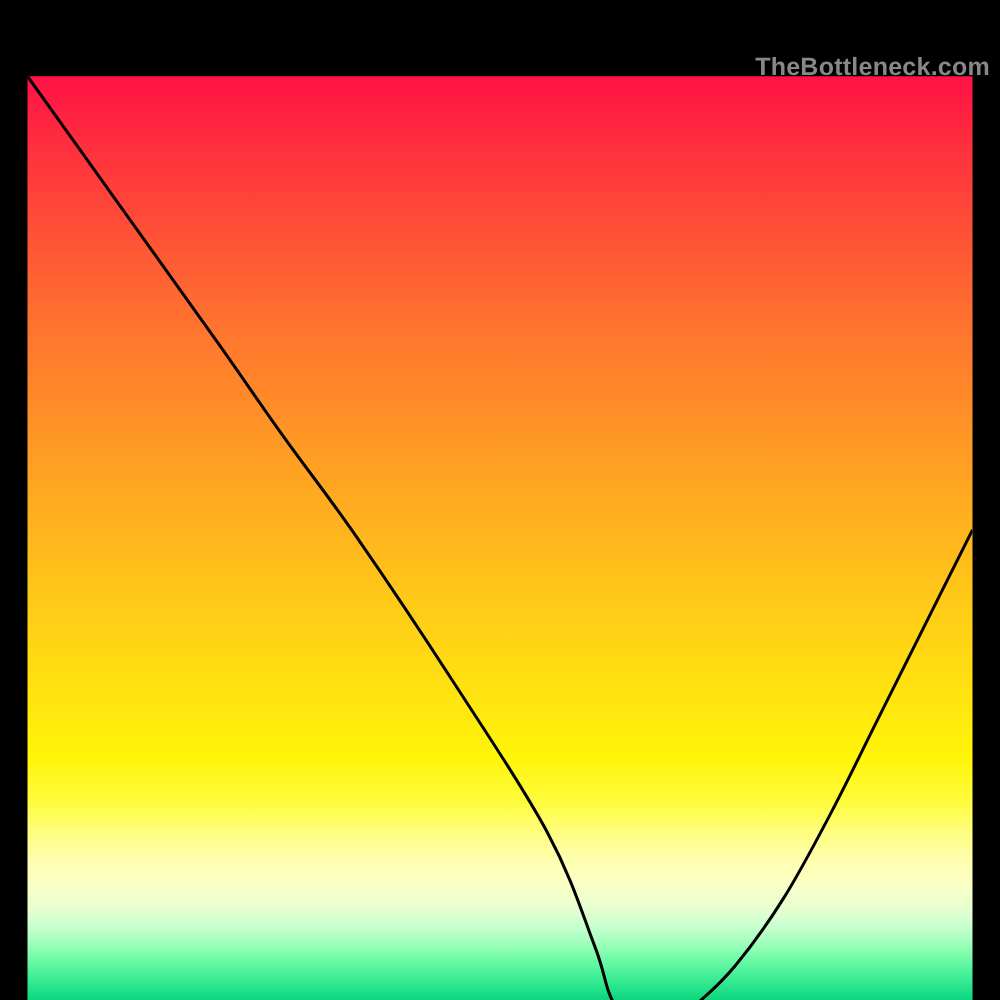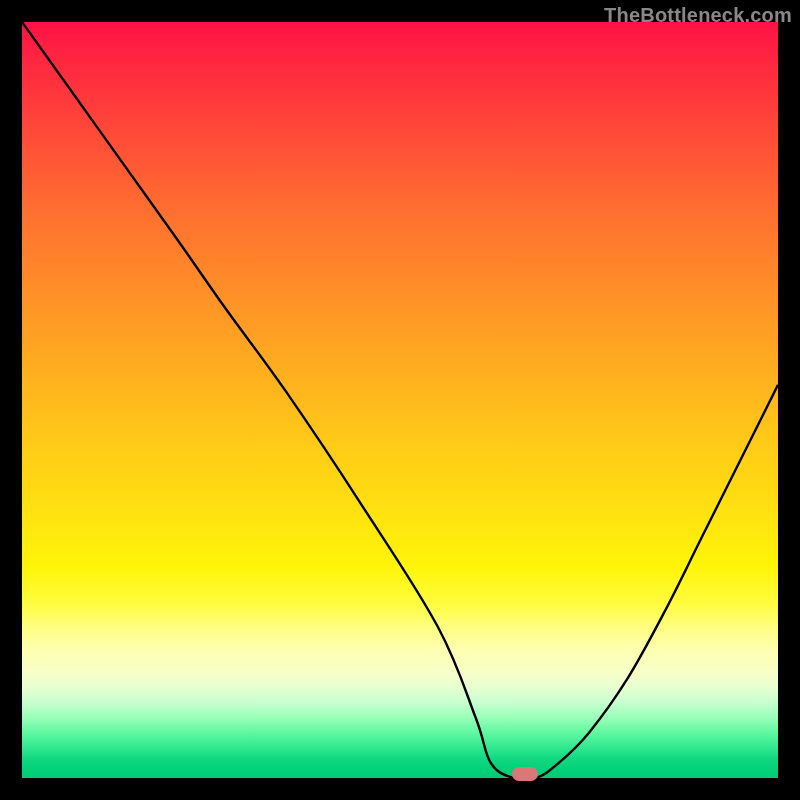--- a/index.html
+++ b/index.html
@@ -8,20 +8,21 @@
     background: #000;
     width: 800px;
     height: 800px;
     overflow: hidden;
   }
   .chart-container {
     position: relative;
     width: 800px;
     height: 696px;
     background: #000;
+    margin-top: 39px;
   }
   .plot-area {
     position: absolute;
     left: 22px;
     top: 22px;
     width: 756px;
     height: 756px;
     background: linear-gradient(to bottom,
       #ff1245 0%,
       #ff2640 5%,

